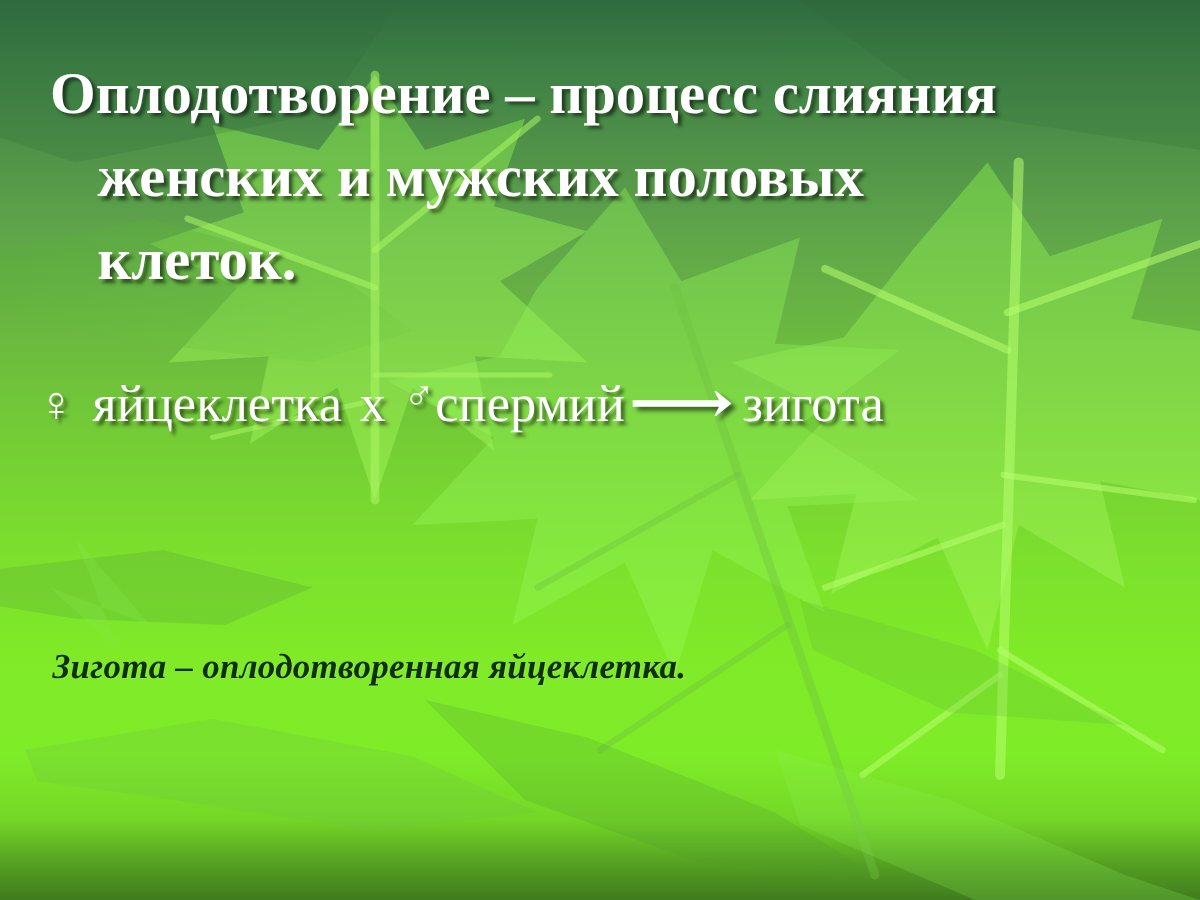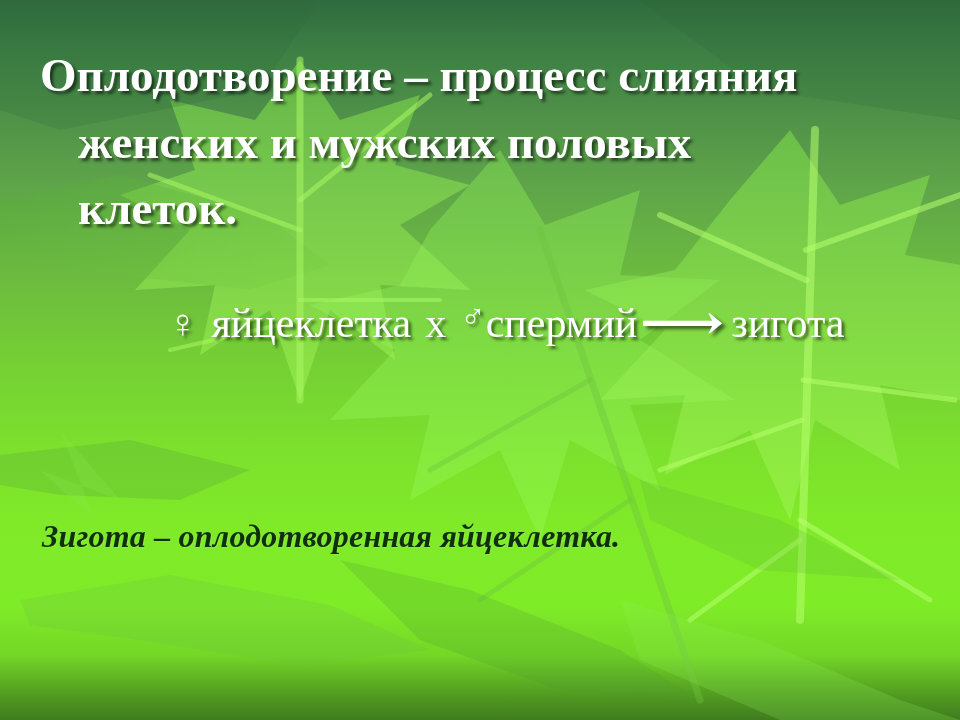--- a/index.html
+++ b/index.html
@@ -49,29 +49,28 @@
     text-shadow: 3px 3px 3px rgba(0,0,0,0.55);
     text-indent: 0;
     padding-left: 38px;
   }
   #title .l1 { display: block; margin-left: -38px; }
   #title .l2 { display: block; }
   #title .l3 { display: block; }
 
   #formula {
     position: absolute;
-    left: 56px;
+    left: 30px;
     top: 286px;
     width: 900px;
     font-size: 42px;
     line-height: 1.60;
     color: #ffffff;
     text-shadow: 3px 3px 3px rgba(0,0,0,0.55);
     white-space: nowrap;
-    text-align: center;
   }
   #formula .line2 {
     display: block;
     margin-left: 46px;
     white-space: nowrap;
   }
   .sym-f {
     font-size: 40px;
     font-weight: 300;
     letter-spacing: 0;
@@ -95,21 +94,21 @@
     font-size: 42px;
     transform: scaleX(1.06);
     margin-right: 6px;
   }
   .spacer-x { display:inline-block; width: 14px; }
 
   #definition {
     position: absolute;
     left: 42px;
     top: 518px;
-    font-size: 32px;
+    font-size: 28px;
     font-weight: bold;
     font-style: italic;
     color: #10300d;
     letter-spacing: 0.2px;
     text-shadow: 1px 1px 0 rgba(255,255,255,0.10);
   }
 </style>
 </head>
 <body>
 

